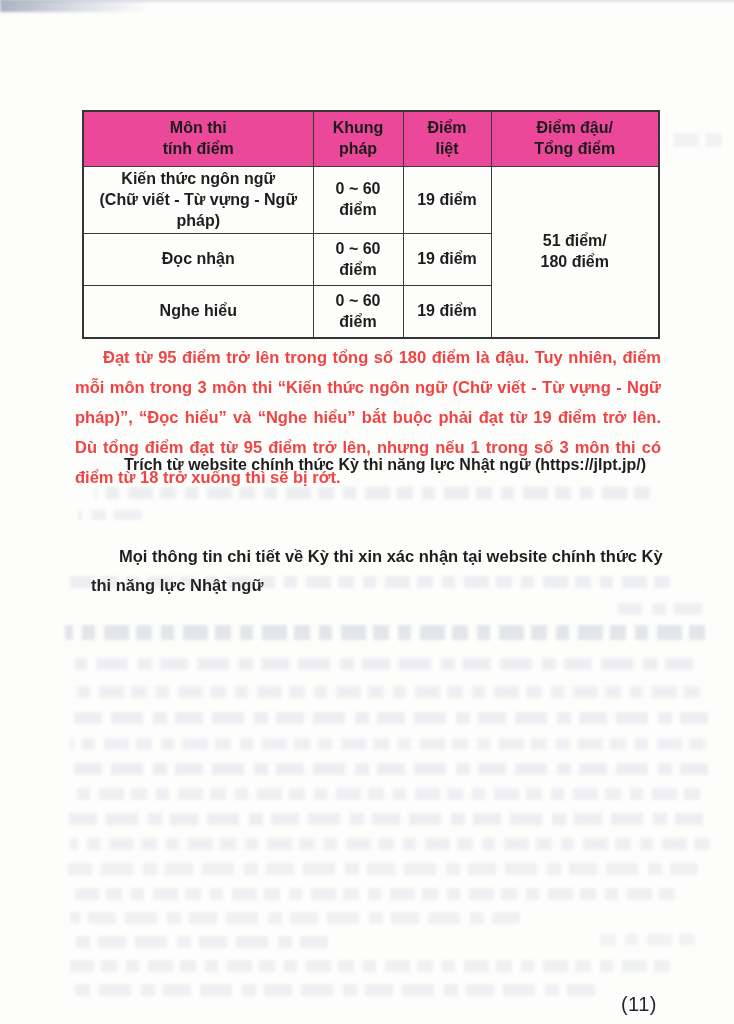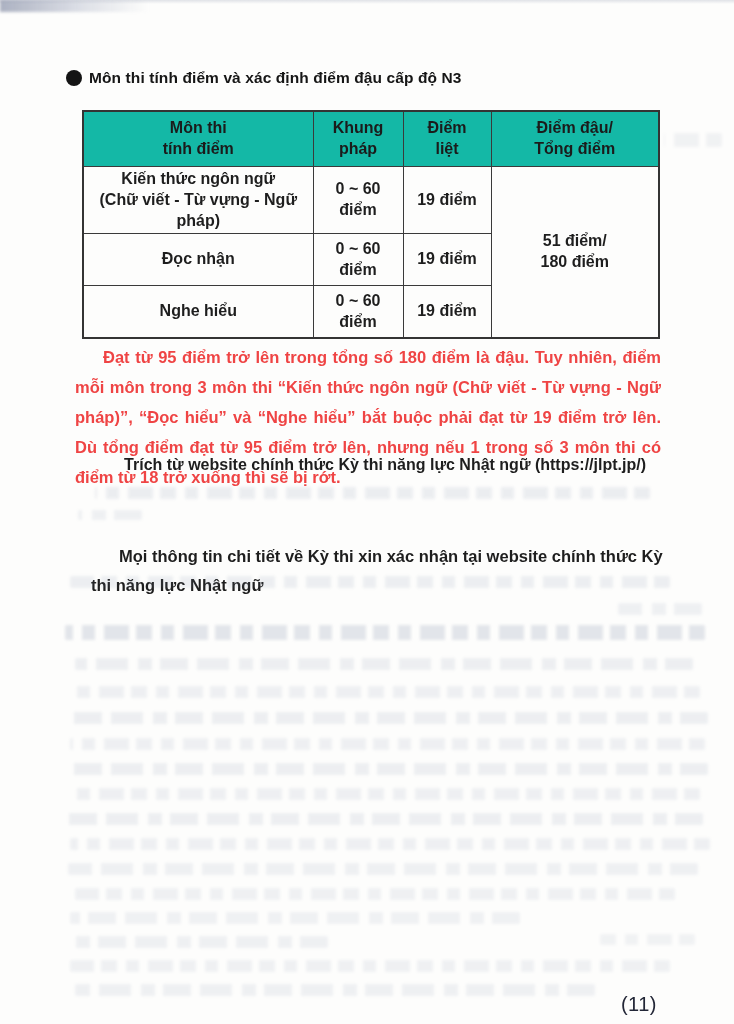--- a/index.html
+++ b/index.html
@@ -38,21 +38,21 @@
     width:576px;table-layout:fixed;border-collapse:collapse;
     border:2px solid #343434;
   }
   table.score th, table.score td{
     border:1.5px solid #3a3a3a;
     text-align:center;vertical-align:middle;
     white-space:pre-line;
     padding:2px 4px;
   }
   table.score th{
-    background:#14b8a6;
+    background:#ec4899;
     font-size:16px;font-weight:700;line-height:1.3;color:#1b1b1b;
     height:50px;
   }
   table.score td{
     font-size:16px;font-weight:600;line-height:1.3;color:#1e1e1e;
     background:transparent;
   }
   tr.r1 td{height:52px;}
   tr.r2 td{height:47px;}
   tr.r3 td{height:47px;}
@@ -96,24 +96,20 @@
   }
 </style>
 </head>
 <body>
 
 <div class="page">
 
   <div class="top-edge"></div>
   <div class="corner-smudge"></div>
 
-  <div class="heading">
-    <span class="bullet"></span>
-    <span>Môn thi tính điểm và xác định điểm đậu cấp độ N3</span>
-  </div>
 
   <table class="score">
     <colgroup>
       <col style="width:230px">
         <col style="width:90px">
         <col style="width:88px">
         <col style="width:168px">
     </colgroup>
     <thead>
       <tr>

